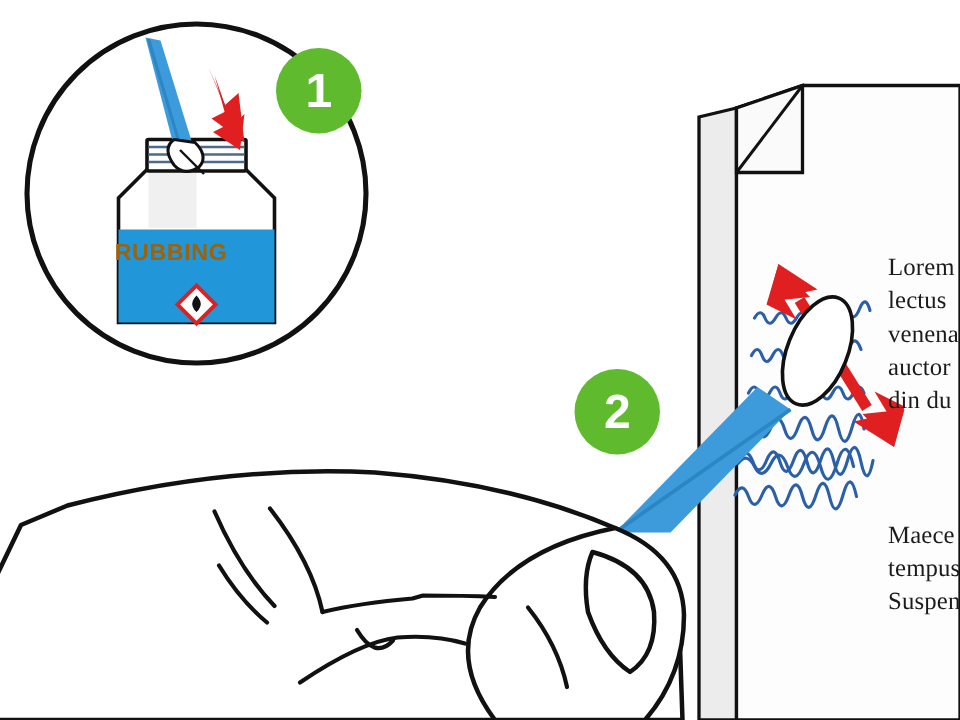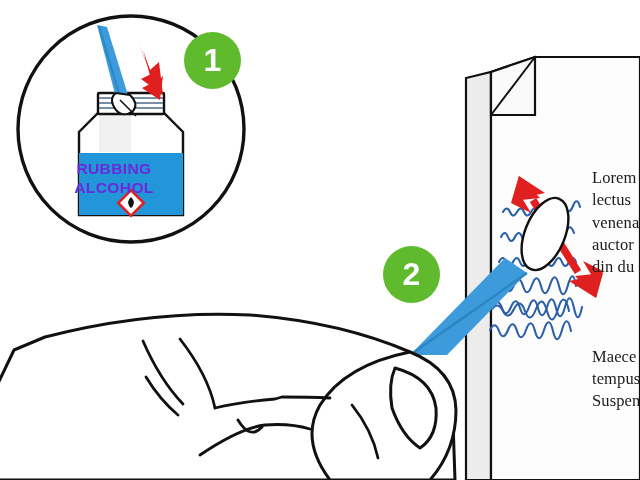--- a/index.html
+++ b/index.html
@@ -19,21 +19,21 @@
     color:#1b1b1b;
     white-space:pre;
     letter-spacing:0.1px;
   }
   .para{margin:0;}
   .para + .para{margin-top:22px;}
 
   
   .label-text{
     position:absolute;
-    color:#6d28d9;
+    color:#a16207;
     font-family:"Liberation Sans", sans-serif;
     font-weight:bold;
     font-size:15.5px;
     letter-spacing:0.4px;
     line-height:18px;
     text-align:center;
     width:104px;
     left:62px;
   }
   .label-line1{top:160px;}
@@ -161,21 +161,20 @@
   </svg>
 
   <div class="badge" id="badge-1" style="background:#5FBB2D;">
     <span>1</span>
   </div>
   <div class="badge" id="badge-2" style="background:#5FBB2D;">
     <span>2</span>
   </div>
 
   <div class="label-text label-line1">RUBBING</div>
-  <div class="label-text label-line2">ALCOHOL</div>
 
   <div class="doc-col" style="left:592px;top:122px;">
     <div class="para">Lorem
 lectus
 venena
 auctor
 din du</div>
     <div class="para">Maece
 tempus
 Suspen</div>

